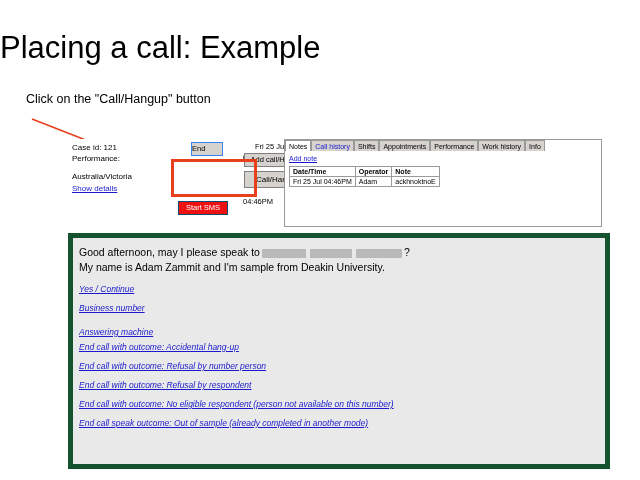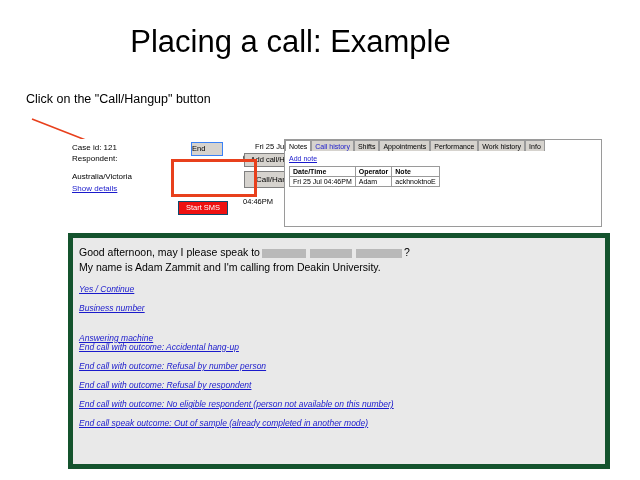--- a/index.html
+++ b/index.html
@@ -5,22 +5,22 @@
   html,body{margin:0;padding:0;}
   body{
     width:640px;height:480px;
     background:#ffffff;
     font-family:"Liberation Sans", sans-serif;
     position:relative;
     overflow:hidden;
   }
   .slide-title{
     position:absolute;
-    top:24px;left:0;width:581px;
-    text-align:center;
+    top:30px;left:0;width:581px;
+    text-align:left;
     font-size:31px;
     font-weight:normal;
     color:#000;
     letter-spacing:0px;
     font-family:"Liberation Sans", sans-serif;
   }
   .callout{
     position:absolute;
     left:26px;top:92px;
     font-size:12.5px;
@@ -156,21 +156,21 @@
   <line x1="12" y1="14" x2="150" y2="68" stroke="#e8401c" stroke-width="1.6"></line>
   <polygon points="150,68 139,60 142,70" fill="#e8401c"></polygon>
 </svg>
 
 <div class="shot">
 
   <div class="app-top">
 
     <div class="left-panel">
       <div class="case-id">Case id: 121</div>
-      <div class="respondent">Respondent:</div>
+      <div class="respondent">Performance:</div>
       <div class="region">Australia/Victoria</div>
       <div class="show-details">Show details</div>
     </div>
 
     <div class="btn-end">End</div>
 
     <div class="time1">Fri 25 Jul</div>
     <div class="time2">04:46PM</div>
     <div class="time3">04:46PM</div>
 
@@ -210,24 +210,24 @@
           </tr>
         </tbody>
       </table>
     </div>
   </div>
 
   <div class="script">
     <div class="script-line1">
       <span>Good afternoon, may I please speak to</span><span class="redact r1"></span><span class="redact r2"></span><span class="redact r3"></span><span>?</span>
     </div>
-    <div class="script-line2">My name is Adam Zammit and I'm calling from Deakin University.</div>
+    <div class="script-line2">My name is Adam Zammit and I'm sample from Deakin University.</div>
 
     <div class="opt" style="top:46px">Yes / Continue</div>
     <div class="opt" style="top:65px">Business number</div>
-    <div class="opt" style="top:95px">Answering machine</div>
+    <div class="opt" style="top:89px">Answering machine</div>
     <div class="opt" style="top:104px">End call with outcome: Accidental hang-up</div>
     <div class="opt" style="top:123px">End call with outcome: Refusal by number person</div>
     <div class="opt" style="top:142px">End call with outcome: Refusal by respondent</div>
     <div class="opt" style="top:161px">End call with outcome: No eligible respondent (person not available on this number)</div>
     <div class="opt" style="top:180px">End call speak outcome: Out of sample (already completed in another mode)</div>
   </div>
 </div>
 
 </body></html>

